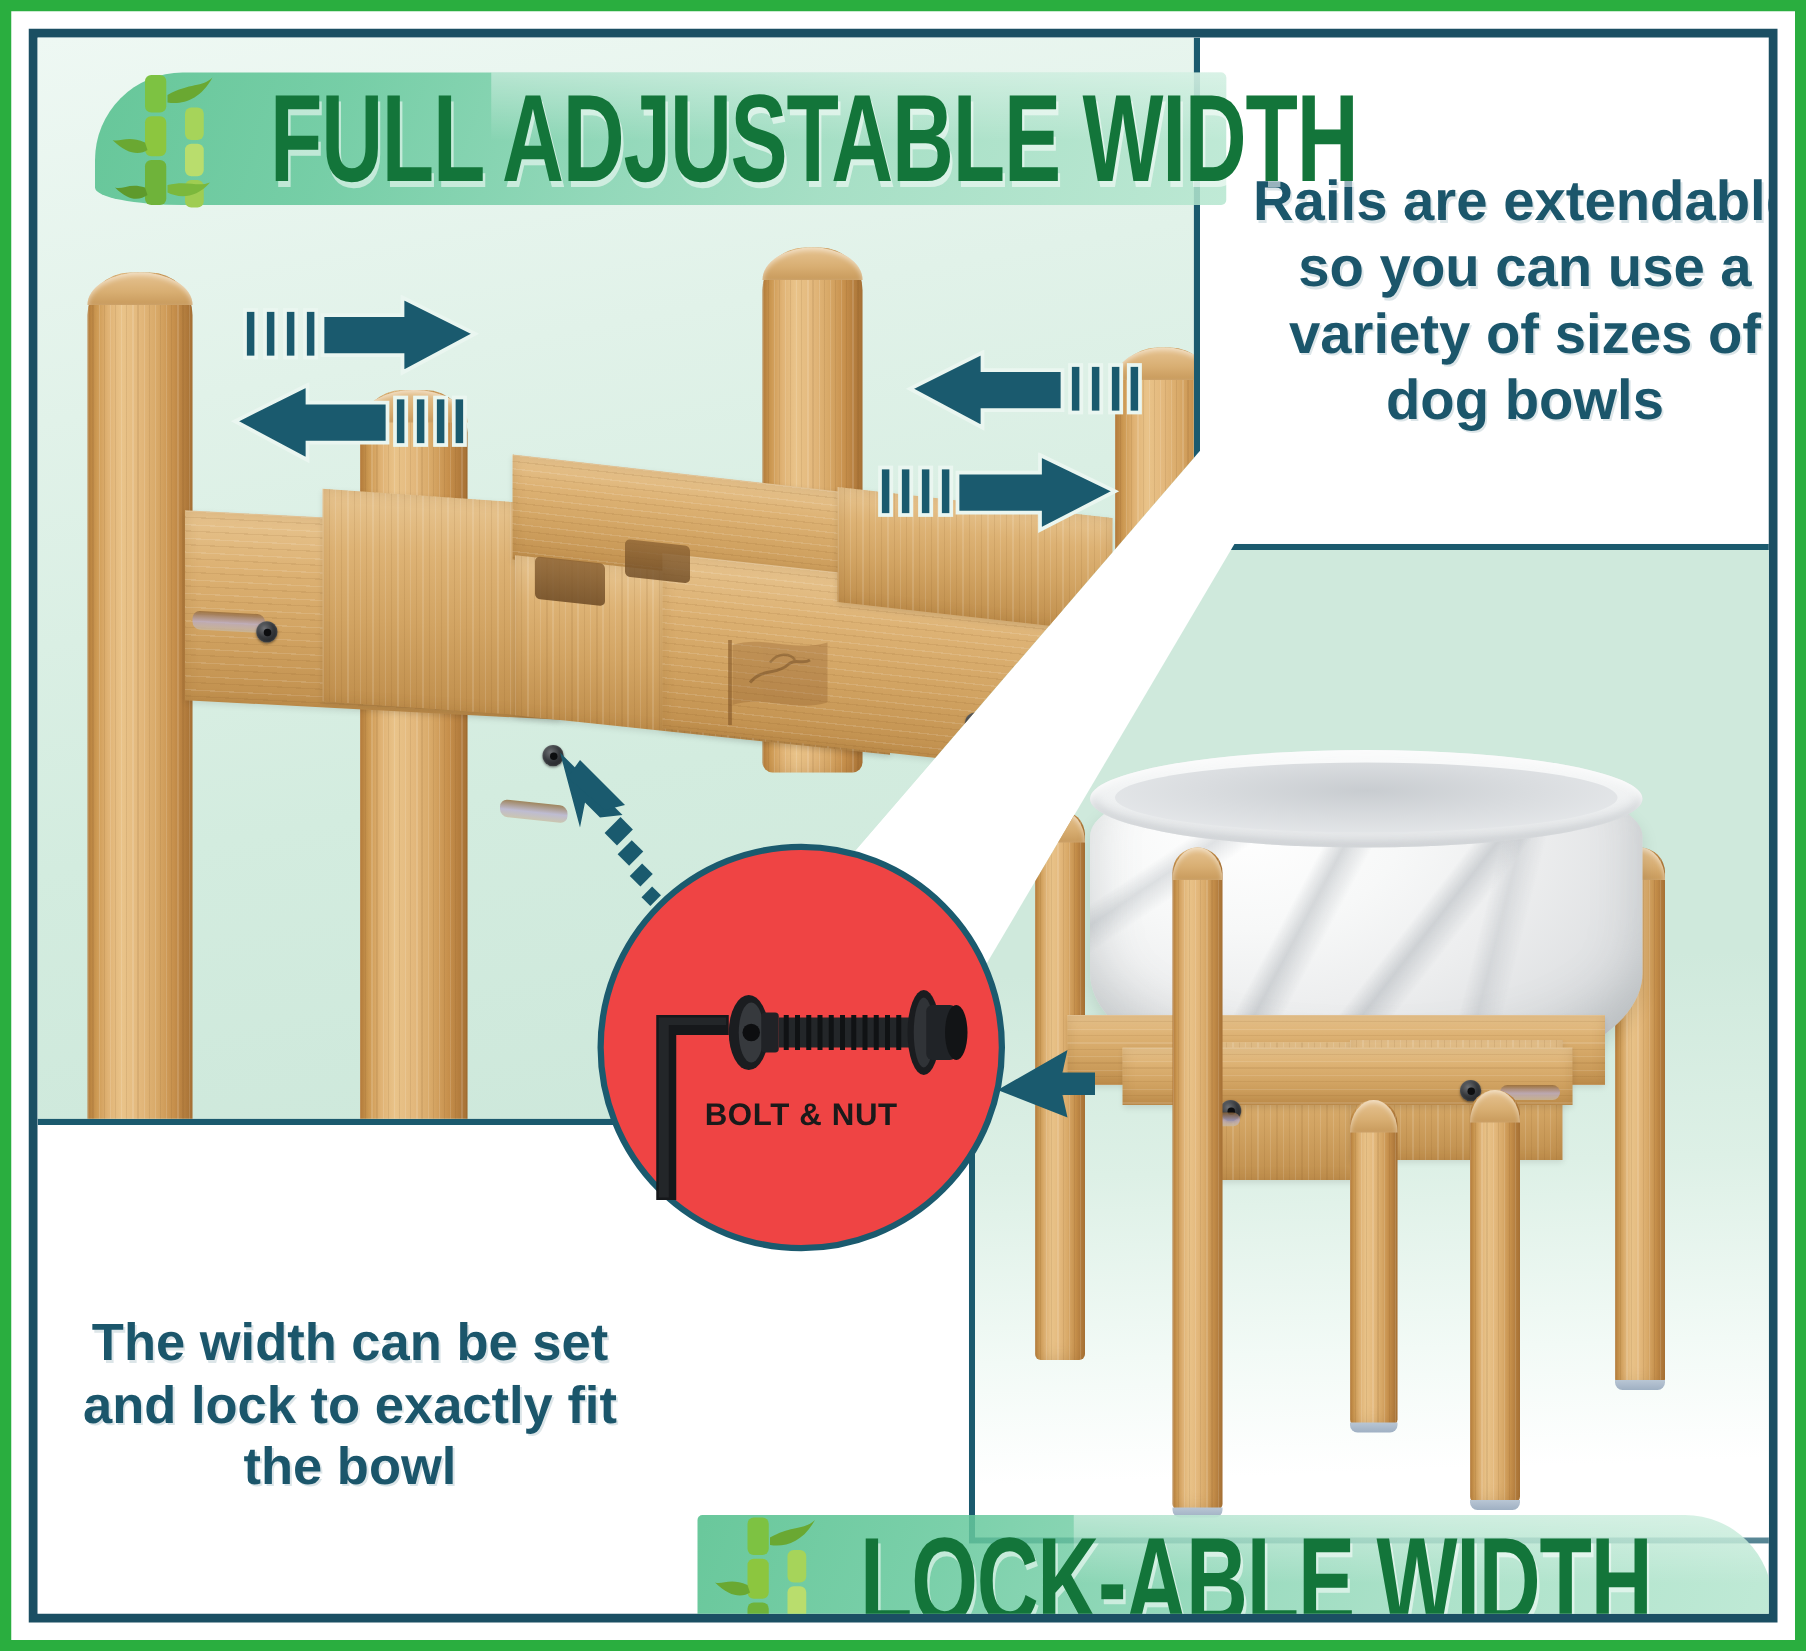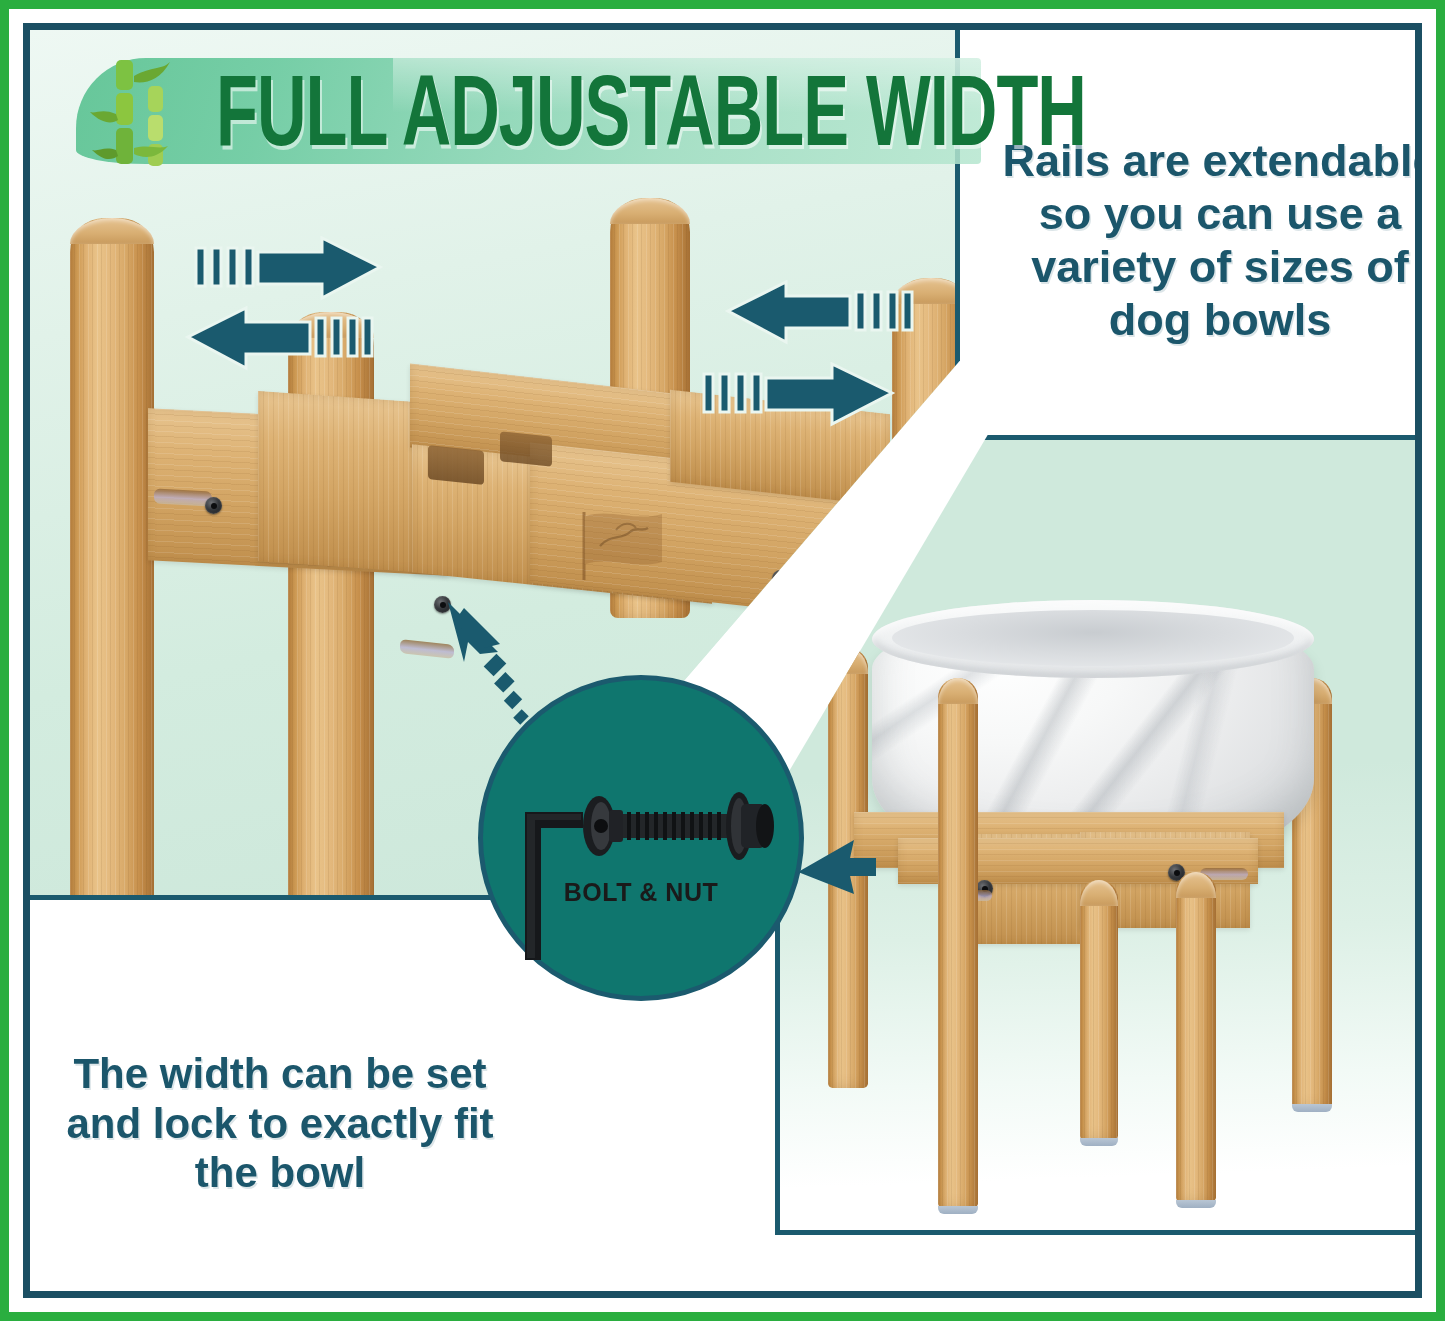--- a/index.html
+++ b/index.html
@@ -127,21 +127,21 @@
     border: 5px solid #1b5a6e;
     clip-path: polygon(31% 0, 100% 0, 100% 100%, 0 100%, 0 45%);
   }
 
   
   #bolt-callout {
     position:absolute;
     left: 448px; top: 645px;
     width: 326px; height: 326px;
     border-radius: 50%;
-    background:#0f766e;
+    background:#ef4444;
     border: 5px solid #1b5a6e;
     z-index: 40;
   }
   #bolt-callout .cap-label {
     position:absolute; left:0; right:0; top:198px;
     text-align:center;
     font-size: 25px; font-weight: 700; letter-spacing: .5px;
     color:#1a1a1a;
     font-family: "Liberation Sans", sans-serif;
   }
@@ -416,19 +416,38 @@
           <rect x="58" y="92" width="15" height="22" rx="5" fill="#9fcd52"></rect>
           <path d="M44 24 C62 14, 72 18, 80 10 C70 28, 56 32, 44 30 Z" fill="#6aa832"></path>
           <path d="M26 62 C12 56, 6 62, 0 60 C12 72, 22 72, 28 68 Z" fill="#6aa832"></path>
           <path d="M44 96 C60 92, 68 98, 78 94 C66 108, 52 106, 44 102 Z" fill="#7bb83c"></path>
           <path d="M26 98 C14 94, 8 100, 2 98 C14 110, 22 108, 28 104 Z" fill="#5e9a2c"></path>
         </g>
       </svg>
       <div class="banner-text">FULL ADJUSTABLE WIDTH</div>
     </div>
 
+    <div class="banner" id="banner-bottom">
+      <div class="banner-leaf right-leaf"></div>
+      <div class="banner-sheen"></div>
+      <svg class="bamboo-icon" viewBox="0 0 120 118">
+        <g>
+          <rect x="26" y="8" width="17" height="30" rx="5" fill="#7dc242"></rect>
+          <rect x="26" y="41" width="17" height="32" rx="5" fill="#8cc63f"></rect>
+          <rect x="26" y="76" width="17" height="36" rx="5" fill="#6fb33a"></rect>
+          <rect x="58" y="34" width="15" height="26" rx="5" fill="#a6d45a"></rect>
+          <rect x="58" y="63" width="15" height="26" rx="5" fill="#b9dd6d"></rect>
+          <rect x="58" y="92" width="15" height="22" rx="5" fill="#9fcd52"></rect>
+          <path d="M44 24 C62 14, 72 18, 80 10 C70 28, 56 32, 44 30 Z" fill="#6aa832"></path>
+          <path d="M26 62 C12 56, 6 62, 0 60 C12 72, 22 72, 28 68 Z" fill="#6aa832"></path>
+          <path d="M44 96 C60 92, 68 98, 78 94 C66 108, 52 106, 44 102 Z" fill="#7bb83c"></path>
+          <path d="M26 98 C14 94, 8 100, 2 98 C14 110, 22 108, 28 104 Z" fill="#5e9a2c"></path>
+        </g>
+      </svg>
+      <div class="banner-text">LOCK-ABLE WIDTH</div>
+    </div>
 
     <div class="copy" id="copy-right">Rails are extendable so you can use a variety of sizes of dog bowls</div>
     <div class="copy" id="copy-left">The width can be set and lock to exactly fit the bowl</div>
 
   </div>
  </div>
 </div>
 
 </body></html>

